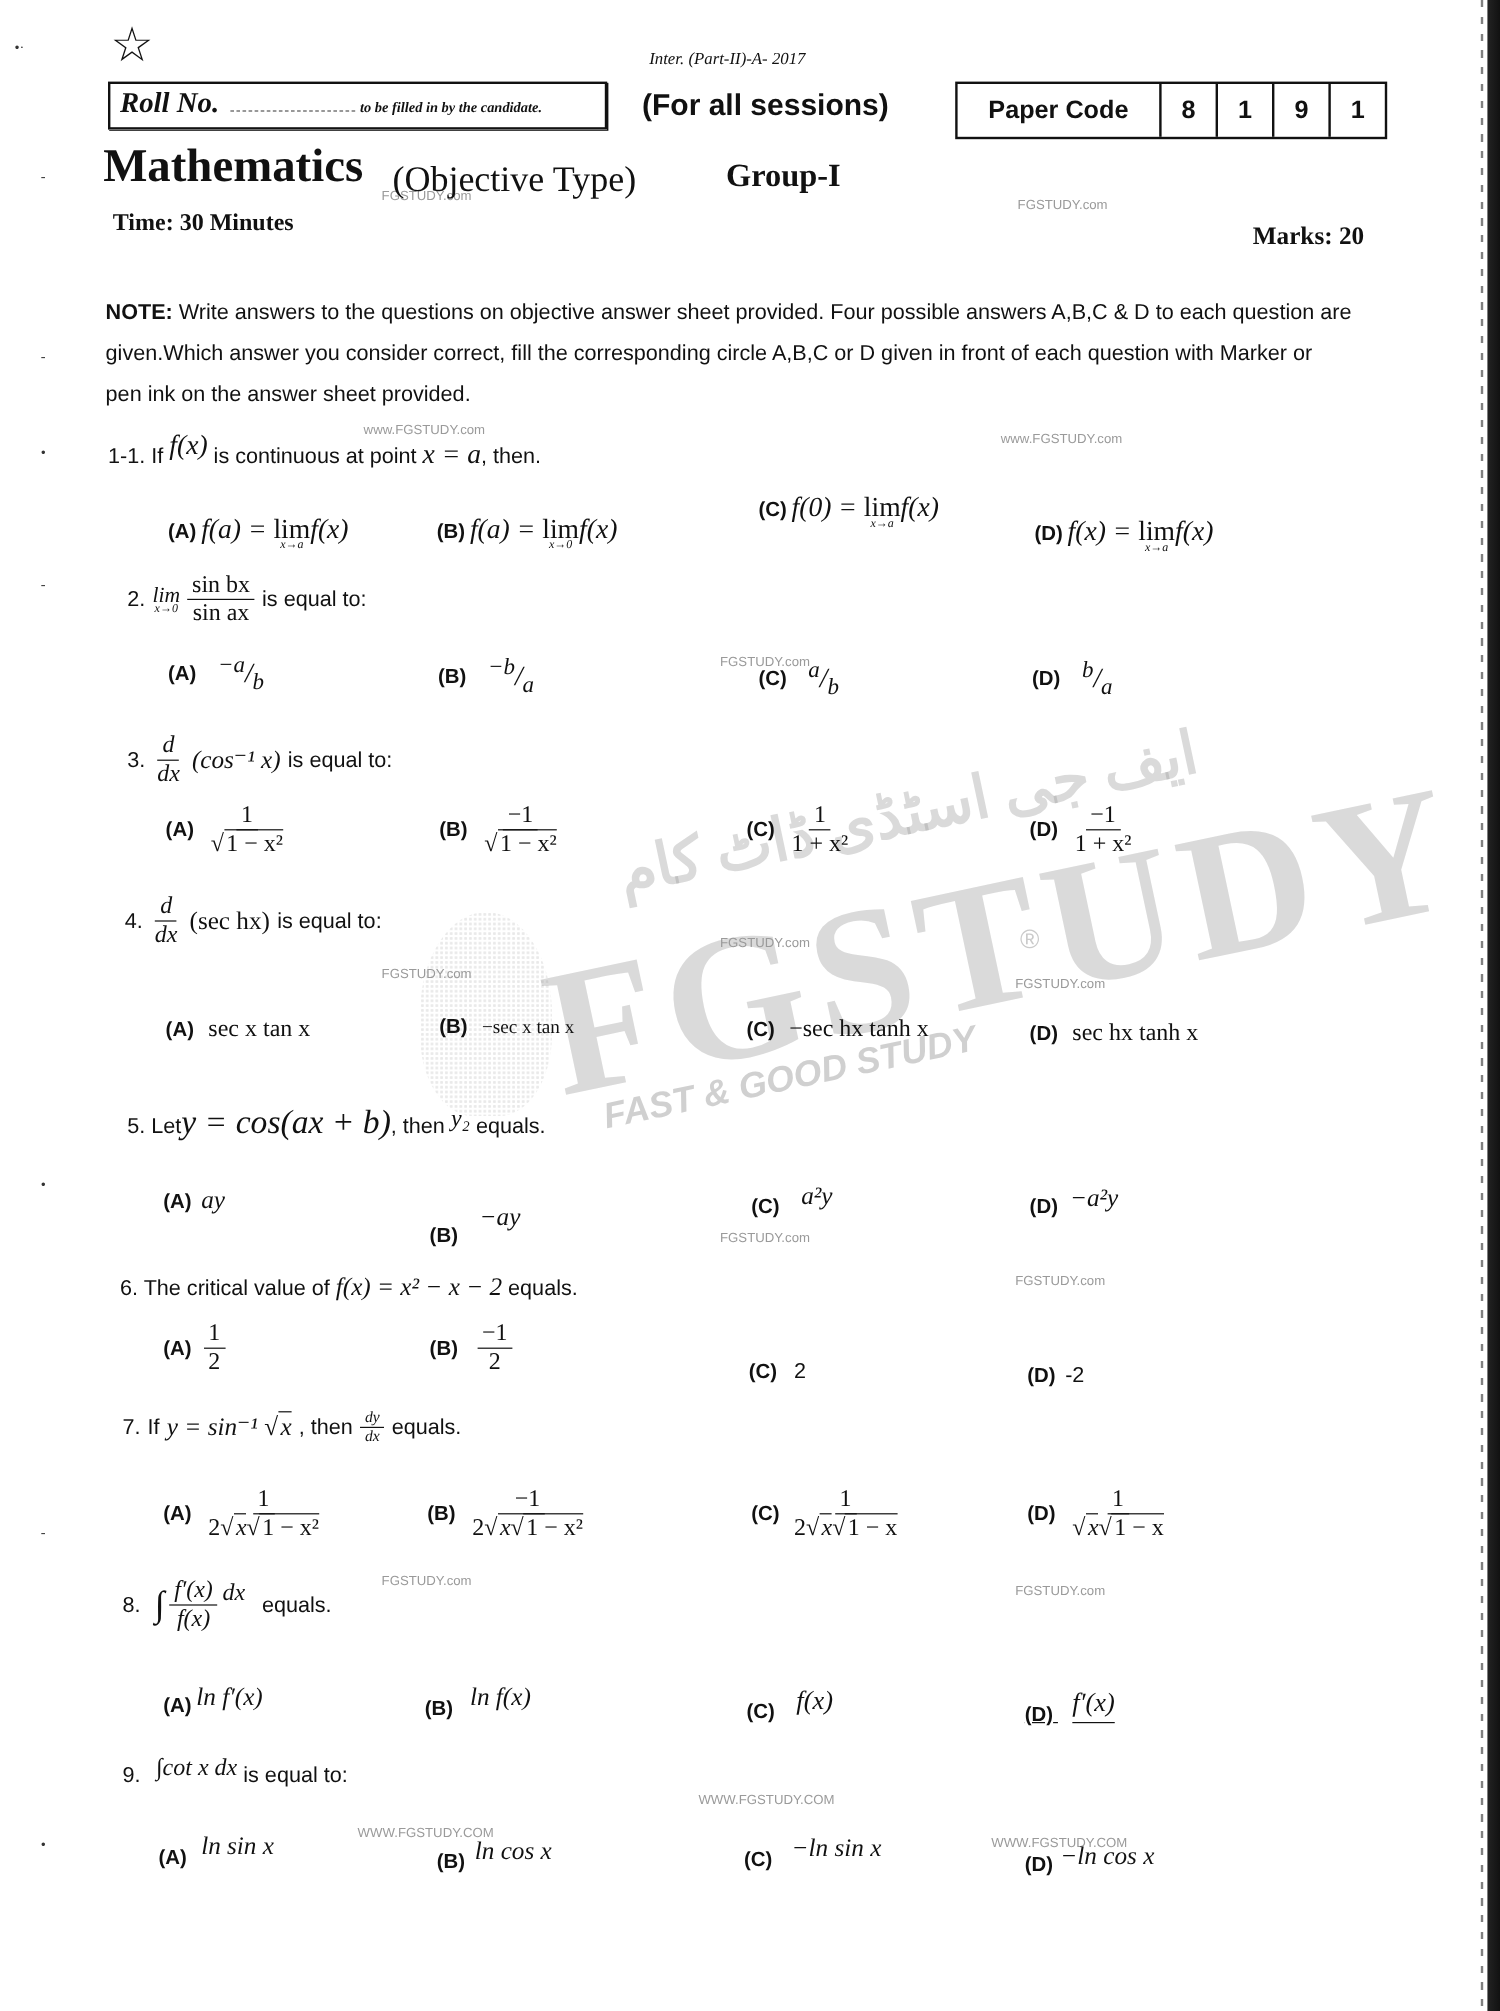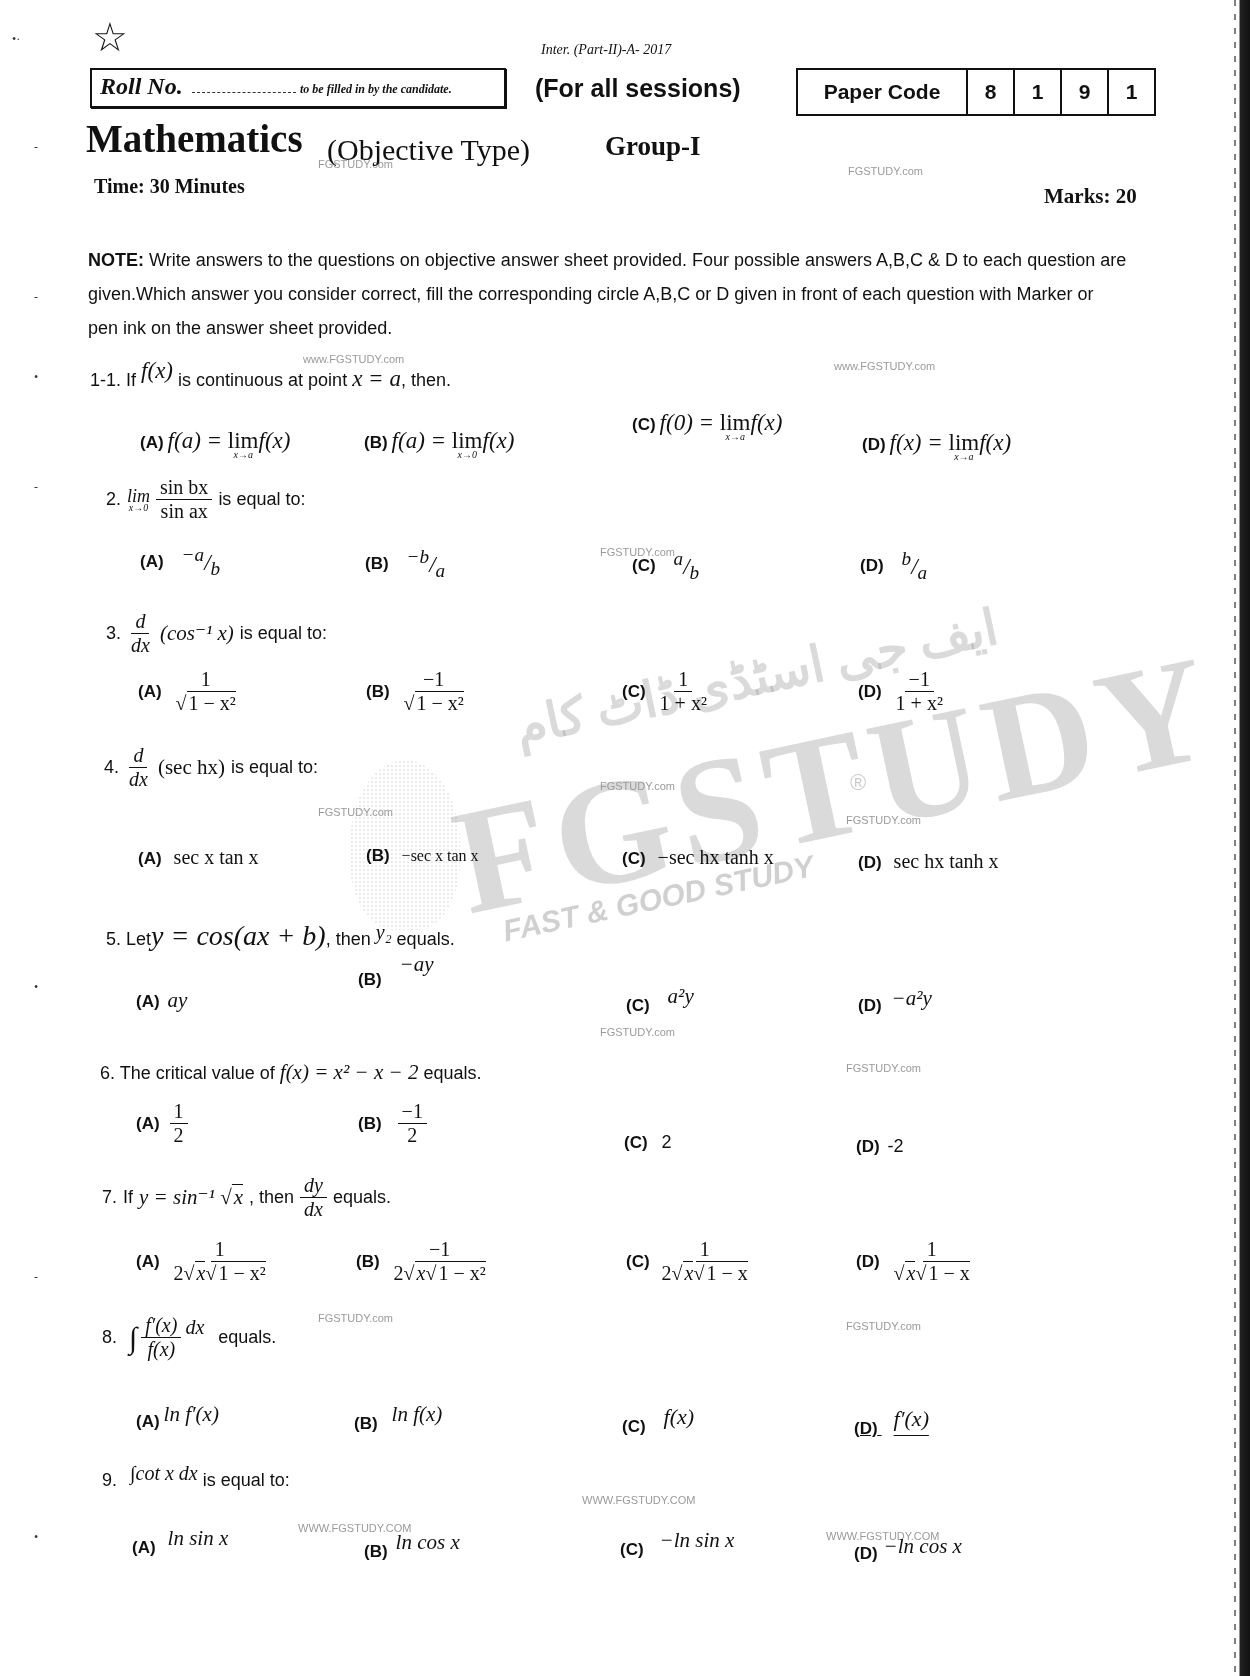--- a/index.html
+++ b/index.html
@@ -261,21 +261,21 @@
 <div class="abs sans qtext" style="left:106px;top:920px;">
   <span>5.</span>
   <span>Let</span><span class="math" style="font-size:28px;">y = cos(ax + b)</span><span>, then</span>
   <span class="math" style="font-size:20px;position:relative;top:-6px;">y₂</span>
   <span>equals.</span>
 </div>
 <div class="abs" style="left:136px;top:988px;">
   <span class="opt-label">(A)</span>
   <span class="math" style="font-size:21px;margin-left:4px;">ay</span>
 </div>
-<div class="abs" style="left:358px;top:952px;text-align:right;">
+<div class="abs" style="left:358px;top:1002px;text-align:right;">
   <span class="opt-label" style="position:relative;top:14px;">(B)</span>
   <span class="math" style="font-size:21px;margin-left:14px;">−ay</span>
 </div>
 <div class="abs" style="left:626px;top:984px;">
   <span class="opt-label" style="position:relative;top:8px;">(C)</span>
   <span class="math" style="font-size:21px;margin-left:14px;">a²y</span>
 </div>
 <div class="abs" style="left:858px;top:986px;">
   <span class="opt-label" style="position:relative;top:6px;">(D)</span>
   <span class="math" style="font-size:21px;margin-left:6px;">−a²y</span>
@@ -308,21 +308,21 @@
 <div class="abs" style="left:856px;top:1136px;">
   <span class="opt-label">(D)</span>
   <span class="sans" style="font-size:18px;margin-left:4px;">-2</span>
 </div>
 
 <div class="abs sans qtext" style="left:102px;top:1174px;display:flex;align-items:center;gap:6px;">
   <span>7.</span>
   <span>If</span>
   <span class="math" style="font-size:21px;"><span>y = sin⁻¹</span> √<span class="sqrt">x</span></span>
   <span>, then</span>
-  <span class="frac math" style="font-size:20px;">
+  <span class="frac math" style="font-size:13px;">
       <span class="num">dy</span>
       <span class="den">dx</span>
     </span>
   <span>equals.</span>
 </div>
 <div class="abs" style="left:136px;top:1238px;display:flex;align-items:center;gap:10px;">
   <span class="opt-label">(A)</span>
   <span class="frac serif" style="font-size:20px;">
       <span class="num">1</span>
       <span class="den"><span>2</span>√<span class="sqrt math">x</span>√<span class="sqrt">1 − x²</span></span>

